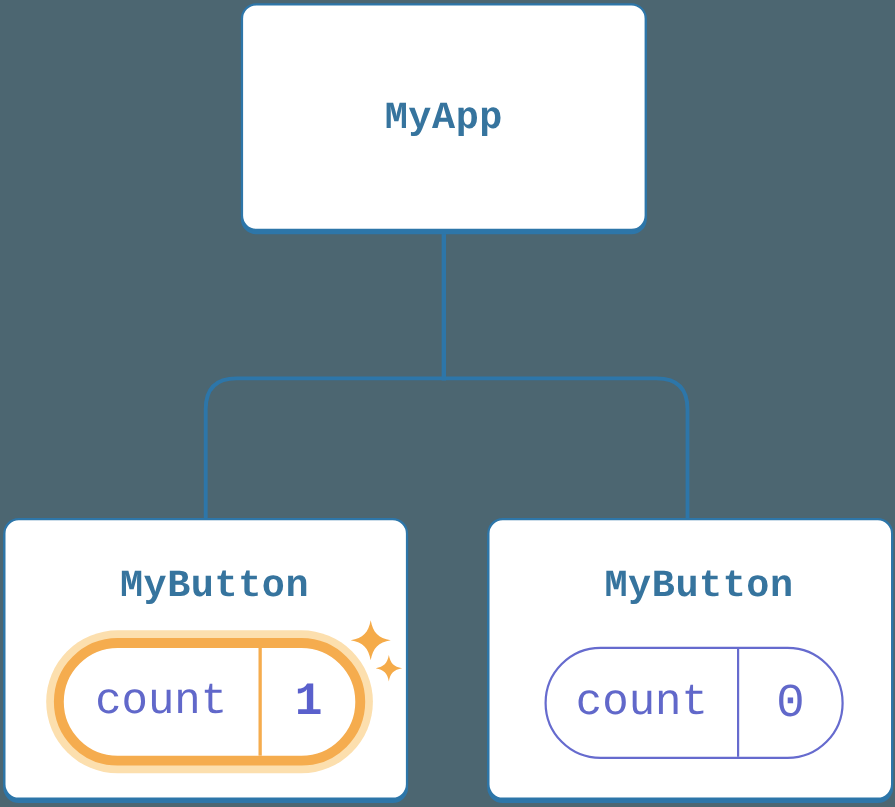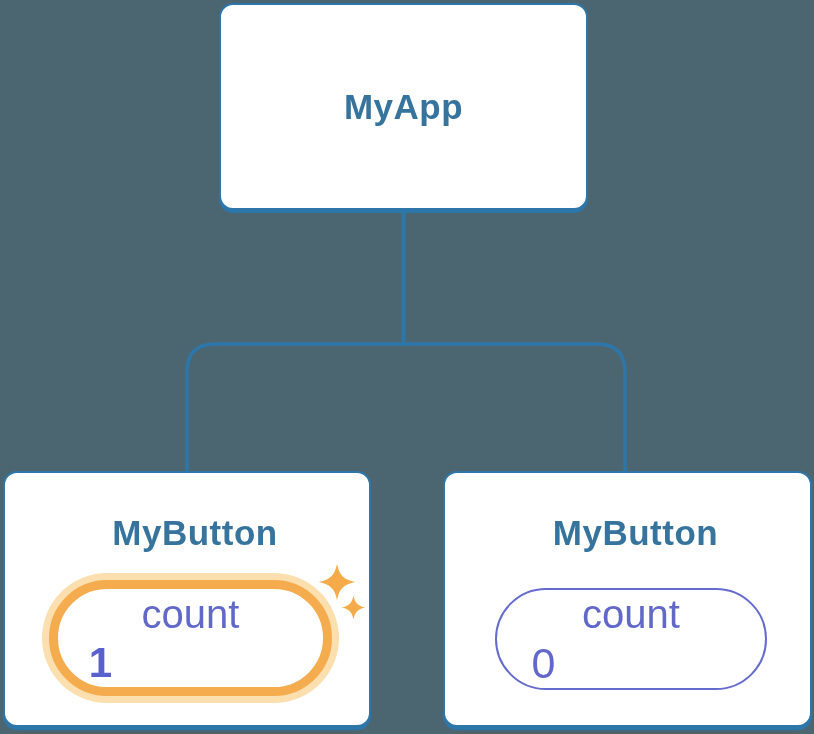--- a/index.html
+++ b/index.html
@@ -15,21 +15,21 @@
     --plain_pill_border:#666bce;
     --card_bg:#ffffff;
   }
   html,body{margin:0;padding:0;}
   body{
     width:814px;height:734px;
     background:var(--background);
     font-family:"Liberation Sans", sans-serif;
     overflow:hidden;
   }
-  .stage{position:relative;width:746px;height:734px;}
+  .stage{position:relative;width:746px;height:734px;font-family:Liberation Mono, monospace;}
   .connectors{position:absolute;left:0;top:0;width:814px;height:734px;}
   .card{
     position:absolute;
     background:var(--card_bg);
     border:2px solid var(--node_border);
     border-radius:14px;
     box-shadow:0 3px 0 0 var(--node_border);
     box-sizing:border-box;
   }
   .card-root{left:219px;top:3px;width:369px;height:207px;display:flex;align-items:center;justify-content:center;}
@@ -41,21 +41,21 @@
   }
   .child-title{position:absolute;top:40px;left:16px;right:0;text-align:center;}
   
   .halo{
     position:absolute;left:37px;top:100px;width:297px;height:130px;
     background:var(--highlight_halo);
     border-radius:999px;box-sizing:border-box;padding:7px;
   }
   .pill{
     box-sizing:border-box;border-radius:999px;background:var(--card_bg);
-    display:flex;align-items:stretch;height:100%;width:100%;flex-direction:column;
+    display:flex;align-items:stretch;height:100%;width:100%;
   }
   .pill-hl{border:9px solid var(--highlight_ring);}
   .pill-plain{
     position:absolute;left:50px;top:115px;width:272px;height:102px;
     border:2px solid var(--plain_pill_border);
   }
   .seg{display:flex;align-items:center;justify-content:center;}
   .seg-name{flex:1;color:var(--state_text);font-size:40px;}
   .seg-val{color:var(--state_text);font-size:43px;}
   .pill-hl .seg-val{width:85px;font-weight:700;font-size:42px;color:var(--state_value_bold);}

